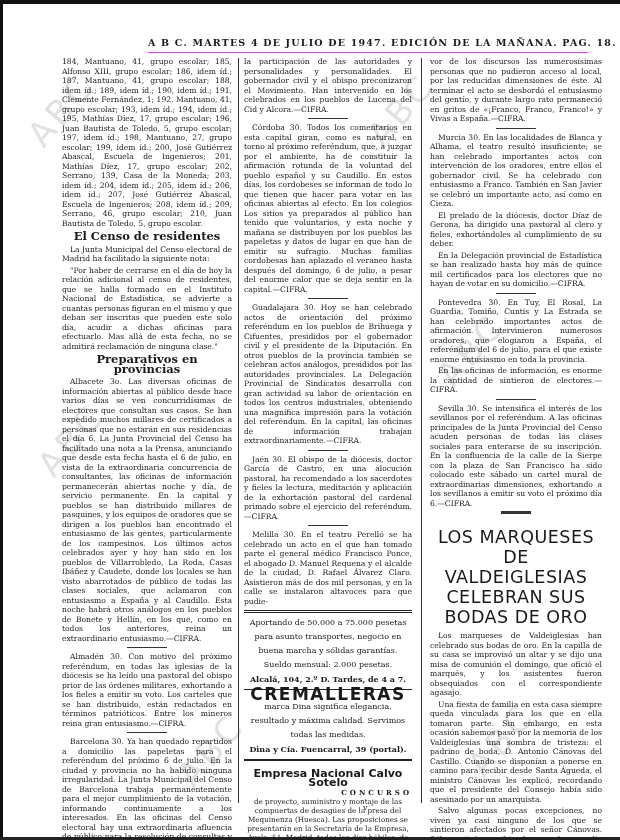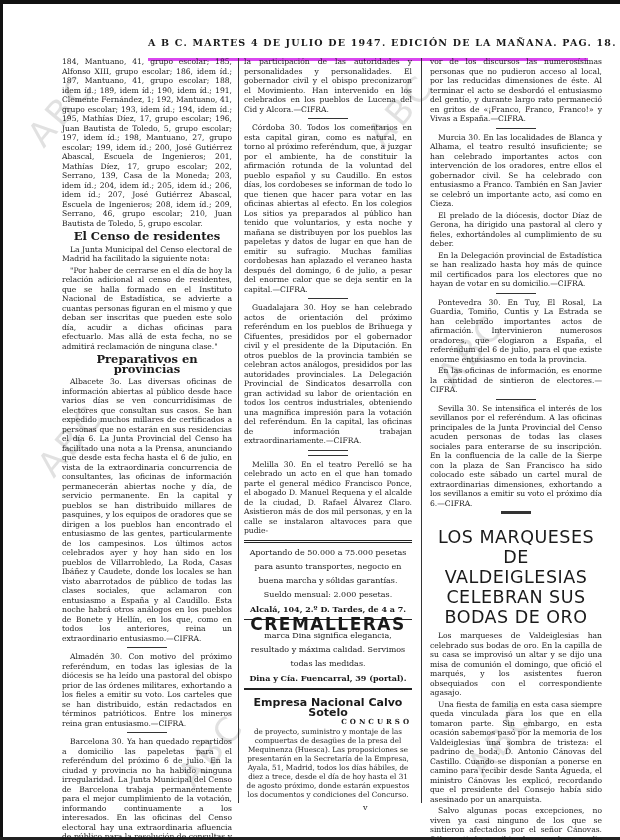--- a/index.html
+++ b/index.html
@@ -1,21 +1,21 @@
 <!DOCTYPE html>
 <html><head>
 <meta charset="utf-8">
 <style>
   html, body { margin:0; padding:0; background:#ffffff; }
   body { width:620px; height:840px; position:relative; overflow:hidden; font-family:"DejaVu Serif", serif; color:#1a1a1a; }
   .frame-top { position:absolute; left:0; top:0; width:620px; height:4px; background:#111; }
   .frame-left { position:absolute; left:0; top:0; width:3px; height:840px; background:#111; }
   .frame-bottom { position:absolute; left:0; bottom:0; width:620px; height:3px; background:#222; }
   .watermark { position:absolute; font-family:"DejaVu Sans", sans-serif; font-size:34px; color:rgba(170,170,170,0.35); transform:rotate(-50deg); letter-spacing:4px; pointer-events:none; }
-  .header { position:absolute; left:148px; top:37px; width:440px; font-size:9.5px; font-weight:bold; letter-spacing:1.2px; white-space:nowrap; border-bottom:3px solid #d946ef; padding-bottom:10px; }
+  .header { position:absolute; left:148px; top:37px; width:440px; font-size:9.5px; font-weight:bold; letter-spacing:1.2px; white-space:nowrap; border-bottom:1px solid #d946ef; padding-bottom:4px; }
   .col { position:absolute; top:57px; font-size:7.6px; line-height:9.5px; text-align:justify; hyphens:auto; }
   .col1 { left:62px; width:170px; }
   .col2 { left:244px; width:168px; }
   .col3 { left:430px; width:172px; }
   .vrule { position:absolute; width:1px; background:#333; }
   p { margin:0 0 2px 0; text-indent:8px; }
   .h-sub { font-size:11.5px; font-weight:bold; text-align:center; margin:4px 0 3px 0; text-indent:0; }
   .sep { width:40px; border-top:1px solid #333; margin:4px auto 4px auto; }
   .sep-orn { width:30px; height:3px; background:#333; margin:3px auto 3px auto; }
   .big-head { font-family:"DejaVu Sans", sans-serif; font-size:17.5px; line-height:20px; text-align:center; font-weight:normal; letter-spacing:0.5px; margin:13px 0 4px 0; }
@@ -60,20 +60,21 @@
 
 </div>
 
 <div class="col col2">
   <p style="text-indent:0">la participación de las autoridades y personalidades y personalidades. El gobernador civil y el obispo preconizaron el Movimiento. Han intervenido en los celebrados en los pueblos de Lucena del Cid y Alcora.—CIFRA.</p>
   <div class="sep"></div>
   <p>Córdoba 30. Todos los comentarios en esta capital giran, como es natural, en torno al próximo referéndum, que, a juzgar por el ambiente, ha de constituir la afirmación rotunda de la voluntad del pueblo español y su Caudillo. En estos días, los cordobeses se informan de todo lo que tienen que hacer para votar en las oficinas abiertas al efecto. En los colegios Los sitios ya preparados al público han tenido que voluntarios, y esta noche y mañana se distribuyen por los pueblos las papeletas y datos de lugar en que han de emitir su sufragio. Muchas familias cordobesas han aplazado el veraneo hasta después del domingo, 6 de julio, a pesar del enorme calor que se deja sentir en la capital.—CIFRA.</p>
   <div class="sep"></div>
   <p>Guadalajara 30. Hoy se han celebrado actos de orientación del próximo referéndum en los pueblos de Brihuega y Cifuentes, presididos por el gobernador civil y el presidente de la Diputación. En otros pueblos de la provincia también se celebran actos análogos, presididos por las autoridades provinciales. La Delegación Provincial de Sindicatos desarrolla con gran actividad su labor de orientación en todos los centros industriales, obteniendo una magnífica impresión para la votación del referéndum. En la capital, las oficinas de información trabajan extraordinariamente.—CIFRA.</p>
   <div class="sep"></div>
+  <p>Jaén 30. El obispo de la diócesis, doctor García de Castro, en una alocución pastoral, ha recomendado a los sacerdotes y fieles la lectura, meditación y aplicación de la exhortación pastoral del cardenal primado sobre el ejercicio del referéndum.—CIFRA.</p>
   <div class="sep"></div>
   <p>Melilla 30. En el teatro Perelló se ha celebrado un acto en el que han tomado parte el general médico Francisco Ponce, el abogado D. Manuel Requena y el alcalde de la ciudad, D. Rafael Álvarez Claro. Asistieron más de dos mil personas, y en la calle se instalaron altavoces para que pudie-</p>
 
   <div class="ad">
     <div class="ad-body">Aportando de 50.000 a 75.000 pesetas para asunto transportes, negocio en buena marcha y sólidas garantías. Sueldo mensual: 2.000 pesetas.</div>
     <div class="ad-body" style="font-weight:bold">Alcalá, 104, 2.º D. Tardes, de 4 a 7.</div>
   </div>
   <div>
     <div class="ad-crem">CREMALLERAS</div>
     <div class="ad-body">marca Dina significa elegancia, resultado y máxima calidad. Servimos todas las medidas.</div>

